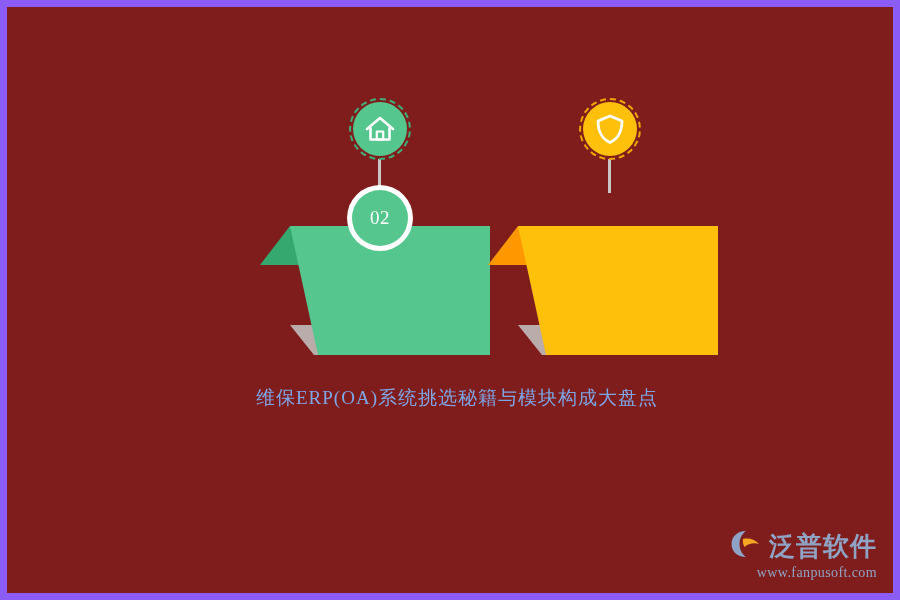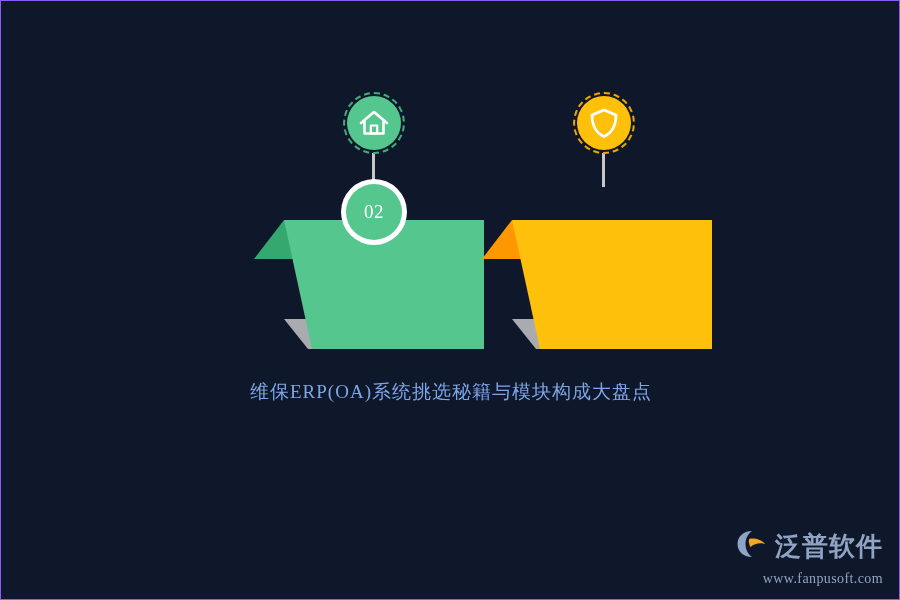--- a/index.html
+++ b/index.html
@@ -10,23 +10,23 @@
     width: 900px;
     height: 600px;
     background: #ffffff;
     font-family: "Liberation Sans", sans-serif;
     overflow: hidden;
   }
   #canvas {
     position: relative;
     width: 900px;
     height: 600px;
-    background: #0f172a;
+    background: #7f1d1d;
     box-sizing: border-box;
-    border: 1px solid #8b5cf6;
+    border: 7px solid #8b5cf6;
     overflow: hidden;
   }
 
   
   .stage {
     position: absolute;
     left: 0;
     top: 0;
     width: 900px;
     height: 370px;
@@ -138,21 +138,21 @@
     font-weight: bold;
     color: #8fa4c4;
     letter-spacing: 1px;
     line-height: 1;
   }
   .brand-url {
     font-family: "Liberation Serif", serif;
     font-size: 14px;
     color: #8fa4c4;
     letter-spacing: 0.4px;
-    margin-top: 8px;
+    margin-top: 2px;
   }
 </style>
 </head>
 <body>
 
 <div id="canvas">
 
   <div class="stage">
     <svg width="900" height="370" viewBox="0 0 900 370">
 

